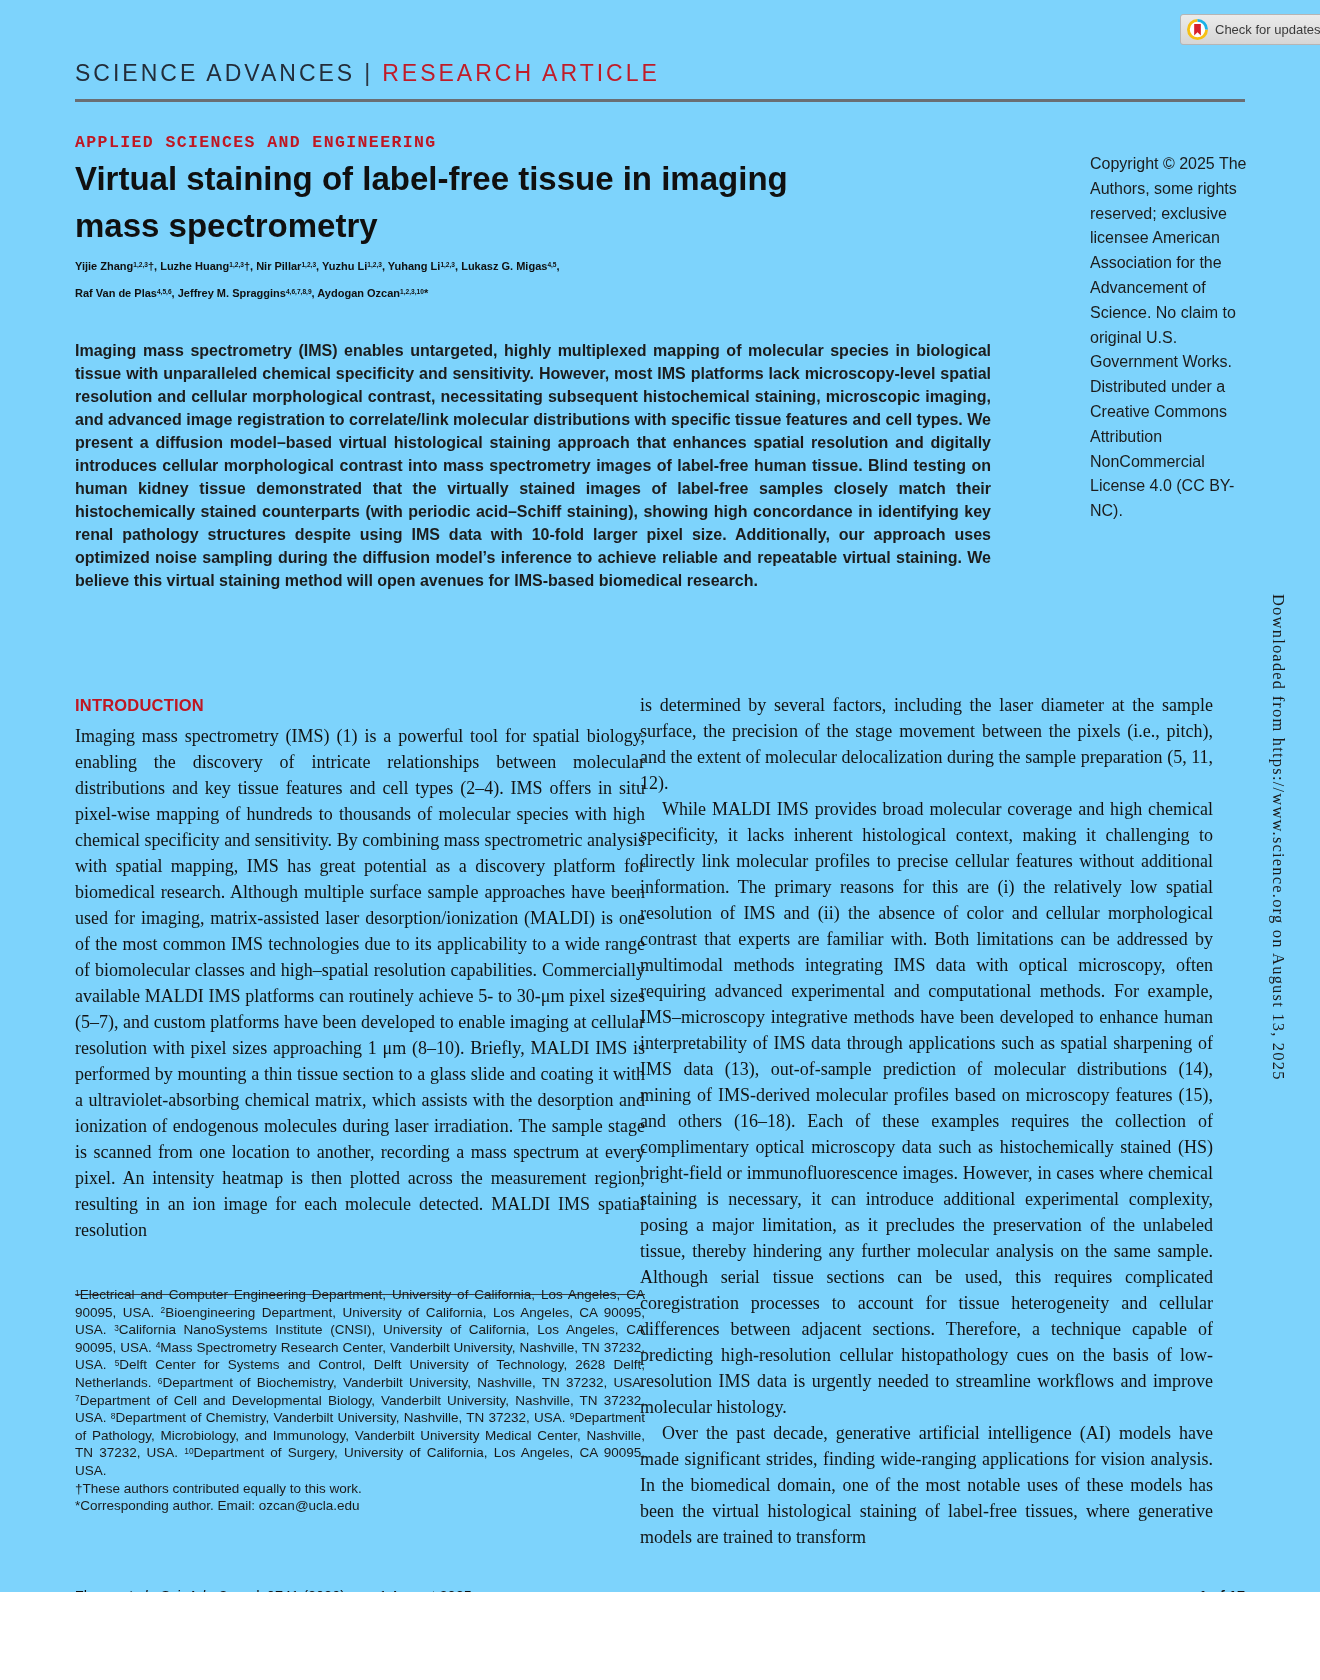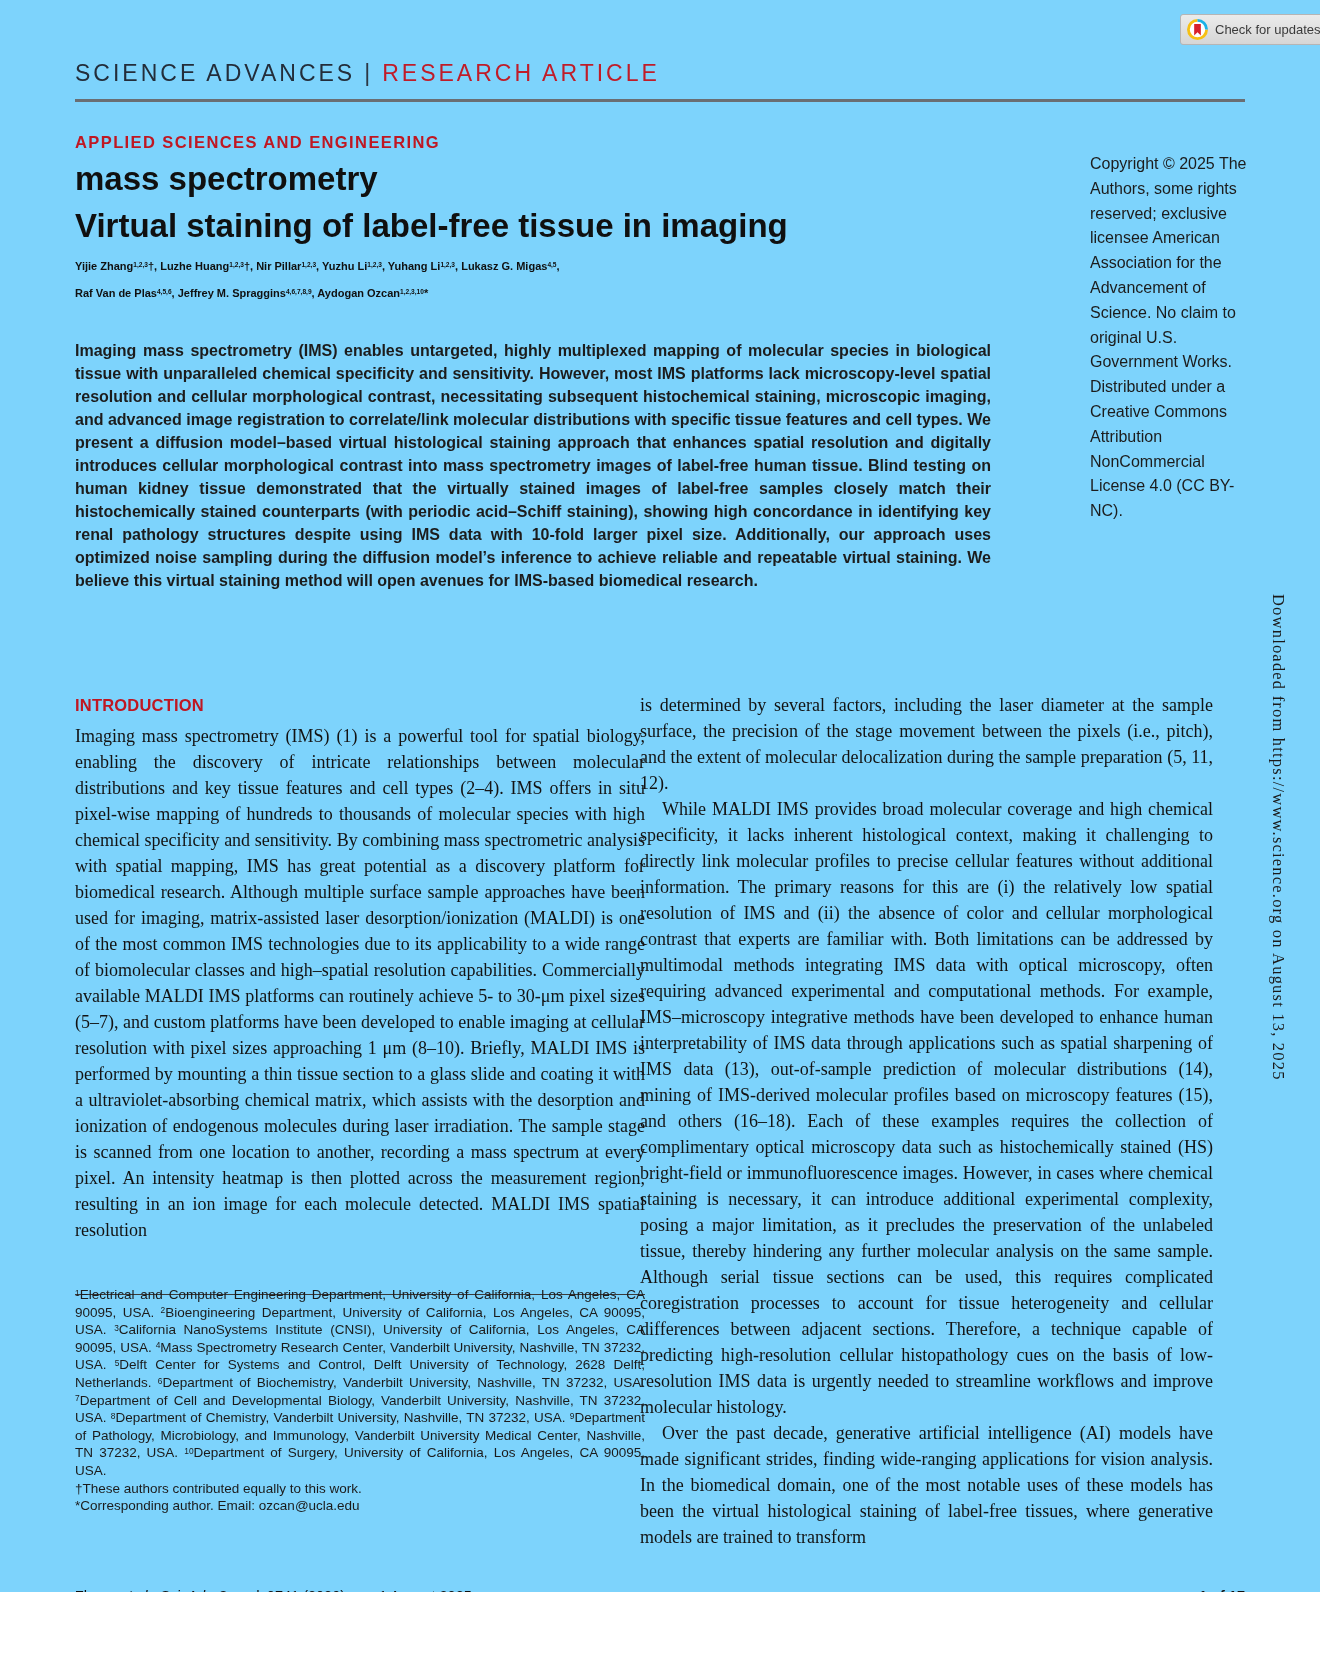--- a/index.html
+++ b/index.html
@@ -17,21 +17,21 @@
   }
   .badge-label { font-size:13px; color:#3a3a3a; white-space:nowrap; }
 
   
   .masthead { position:absolute; left:75px; top:60px; font-size:23px; letter-spacing:3px; white-space:nowrap; color:#232d3a; }
   .masthead .brand { color:#232d3a; }
   .masthead .mast-divider { color:#2c3744; margin:0 9px; }
   .masthead .arttype { color:#c01c28; }
   .mast-rule { position:absolute; left:75px; top:99px; width:1170px; height:3px; background:#6a6e73; }
 
-  .eyebrow { position:absolute; left:75px; top:133px; font-size:16.5px; font-weight:bold; letter-spacing:1.4px; color:#bf1722; }
+  .eyebrow { position:absolute; left:75px; top:133px; font-size:16.5px; font-weight:bold; letter-spacing:1.4px; color:#bf1722;font-family:Liberation Mono, monospace; }
 
   .title { position:absolute; left:75px; top:155px; margin:0; font-size:33px; line-height:47px; font-weight:bold; color:#101010; }
   .title div { white-space:nowrap; }
 
   .authors { position:absolute; left:75px; top:253px; width:1000px; font-size:11px; font-weight:bold; line-height:27px; color:#101010; }
   .authors .aline { white-space:nowrap; }
   .authors sup { font-size:0.6em; position:relative; top:-0.5em; vertical-align:baseline; line-height:0; }
 
   .abstract {
     position:absolute; left:75px; top:339px; width:916px; margin:0;
@@ -85,22 +85,22 @@
     <span class="badge-label">Check for updates</span>
   </div>
 
   <div class="masthead">
     <span class="brand">SCIENCE ADVANCES</span><span class="mast-divider">|</span><span class="arttype">RESEARCH ARTICLE</span>
   </div>
   <div class="mast-rule"></div>
 
   <div class="eyebrow">APPLIED SCIENCES AND ENGINEERING</div>
   <h1 class="title">
+    <div>Virtual staining of label-free tissue in imaging</div>
     <div>mass spectrometry</div>
-    <div>Virtual staining of label-free tissue in imaging</div>
   </h1>
 
   <div class="authors">
     <div class="aline">
       <span><span>Yijie Zhang</span><sup>1,2,3</sup><span>†, </span></span><span><span>Luzhe Huang</span><sup>1,2,3</sup><span>†, </span></span><span><span>Nir Pillar</span><sup>1,2,3</sup><span>, </span></span><span><span>Yuzhu Li</span><sup>1,2,3</sup><span>, </span></span><span><span>Yuhang Li</span><sup>1,2,3</sup><span>, </span></span><span><span>Lukasz G. Migas</span><sup>4,5</sup><span>,</span></span>
     </div>
     <div class="aline">
       <span><span>Raf Van de Plas</span><sup>4,5,6</sup><span>, </span></span><span><span>Jeffrey M. Spraggins</span><sup>4,6,7,8,9</sup><span>, </span></span><span><span>Aydogan Ozcan</span><sup>1,2,3,10</sup><span>*</span></span>
     </div>
   </div>

